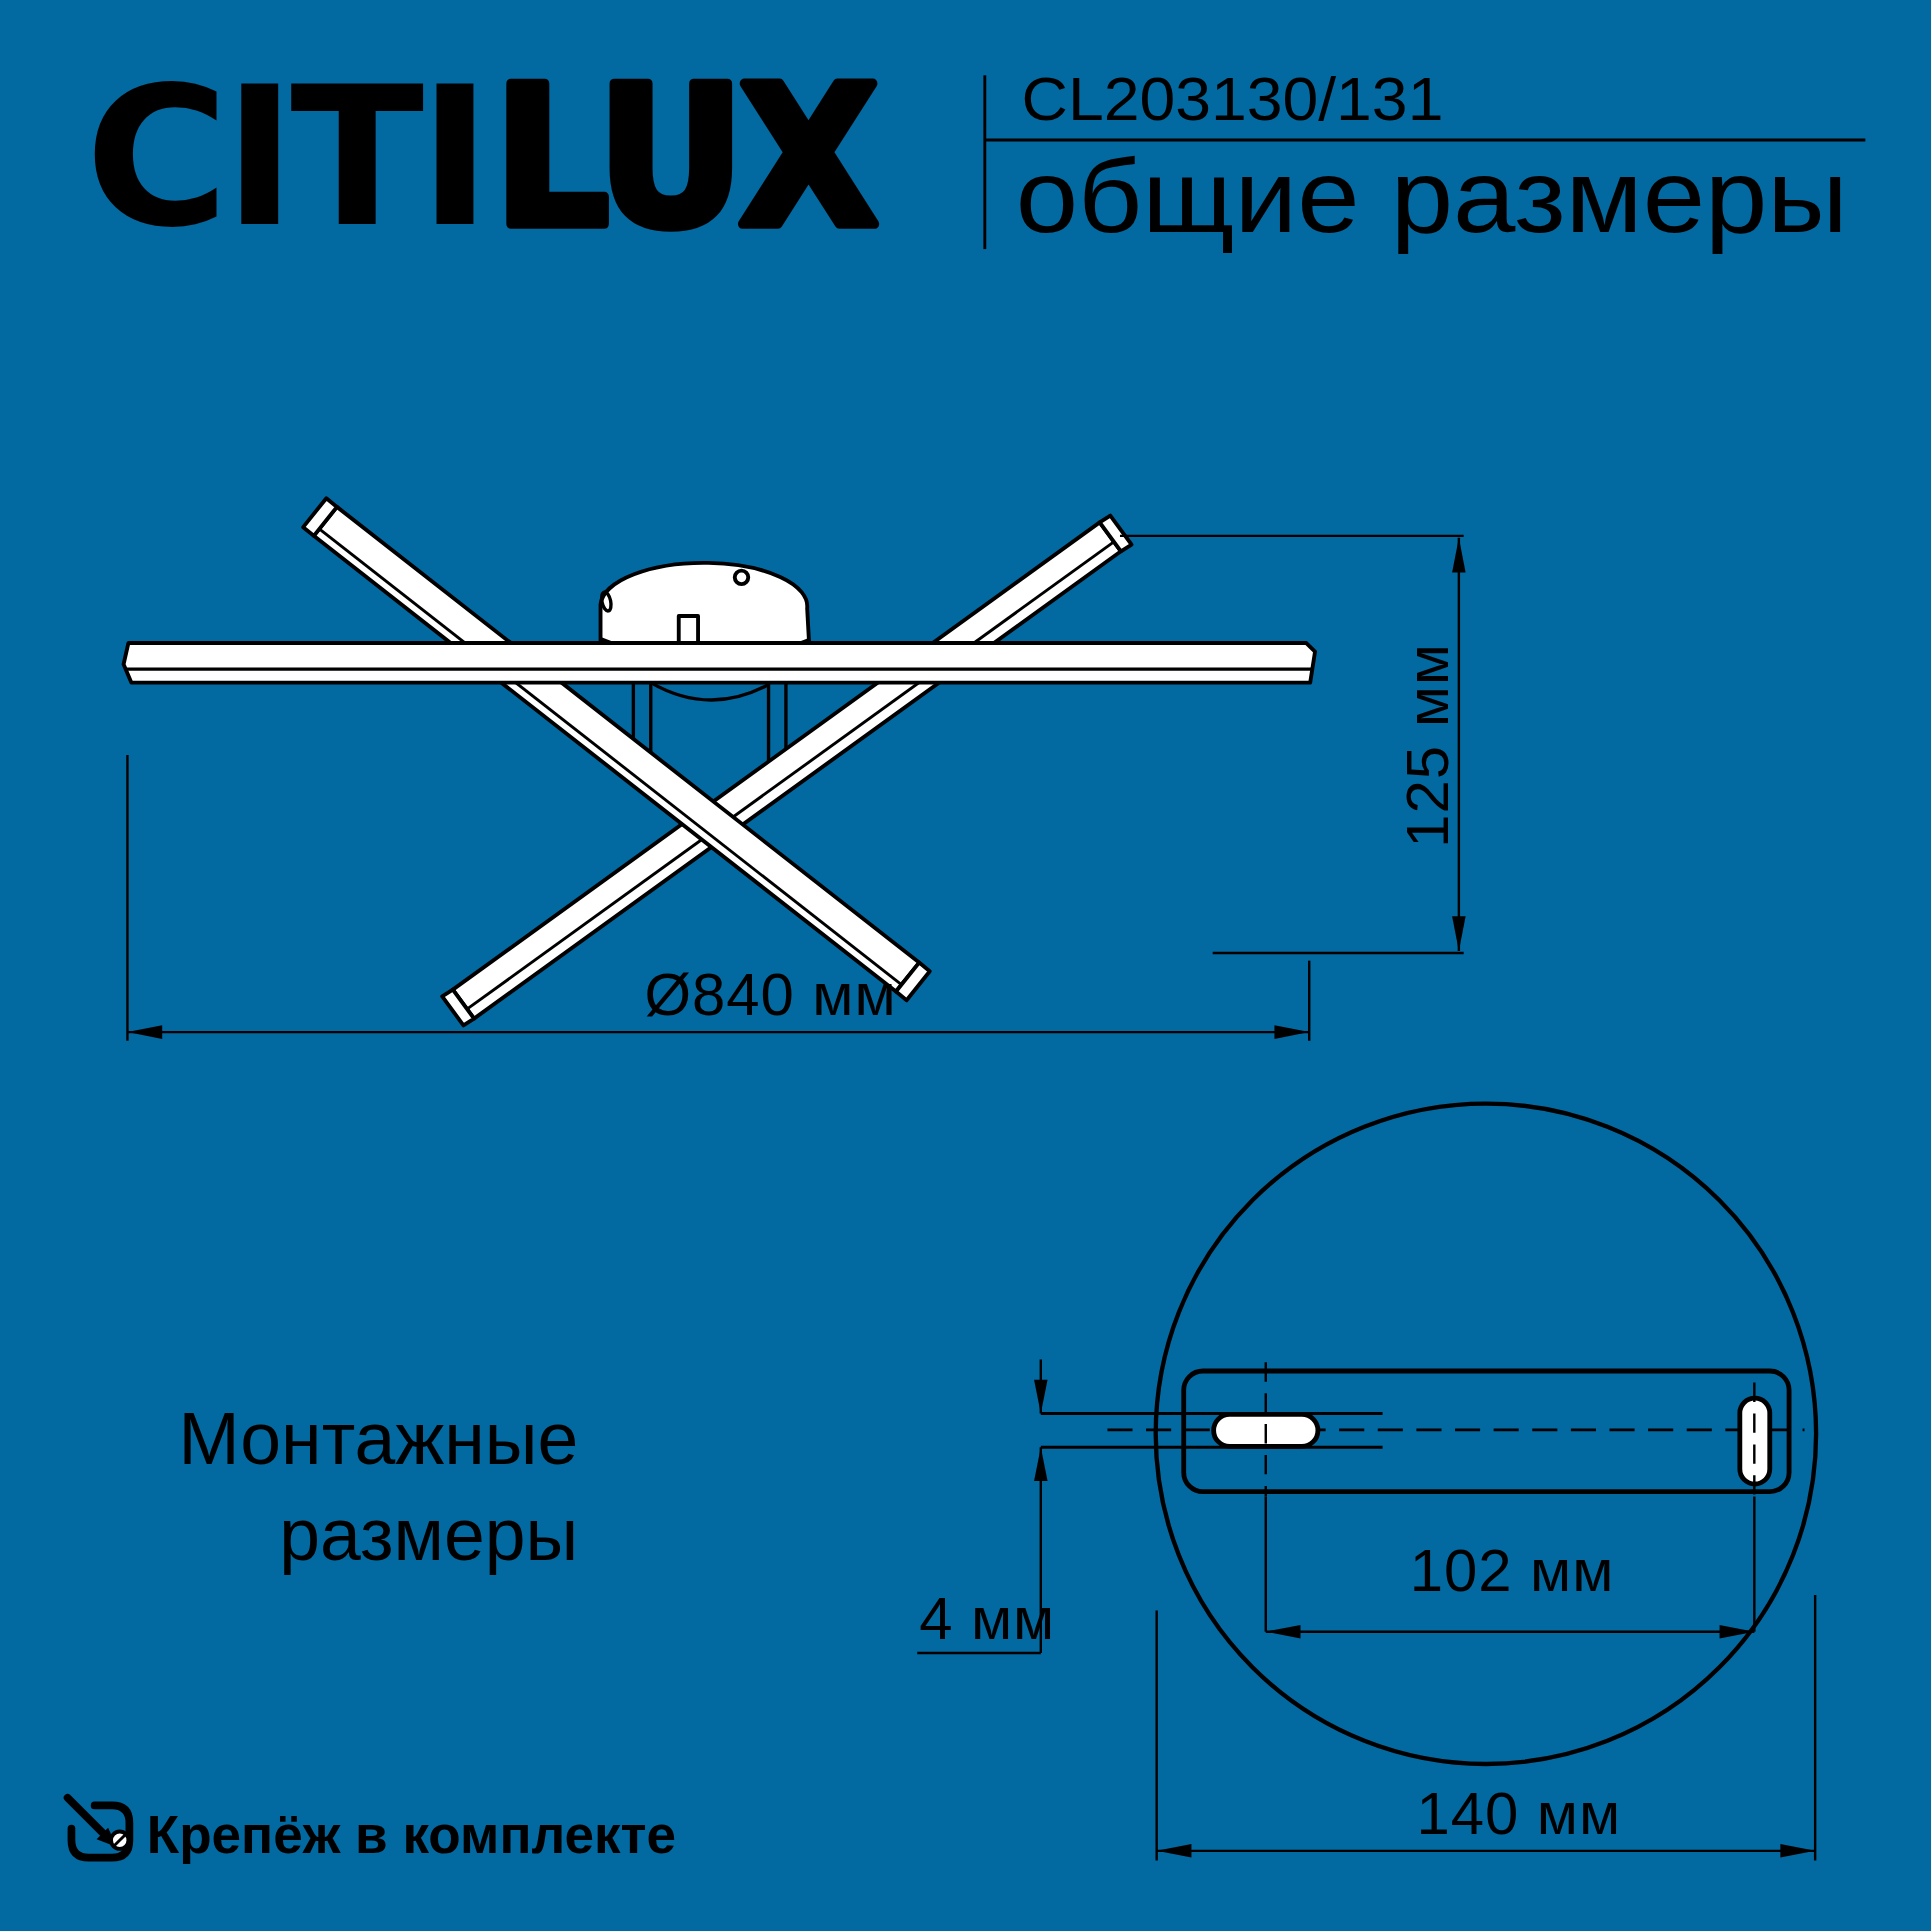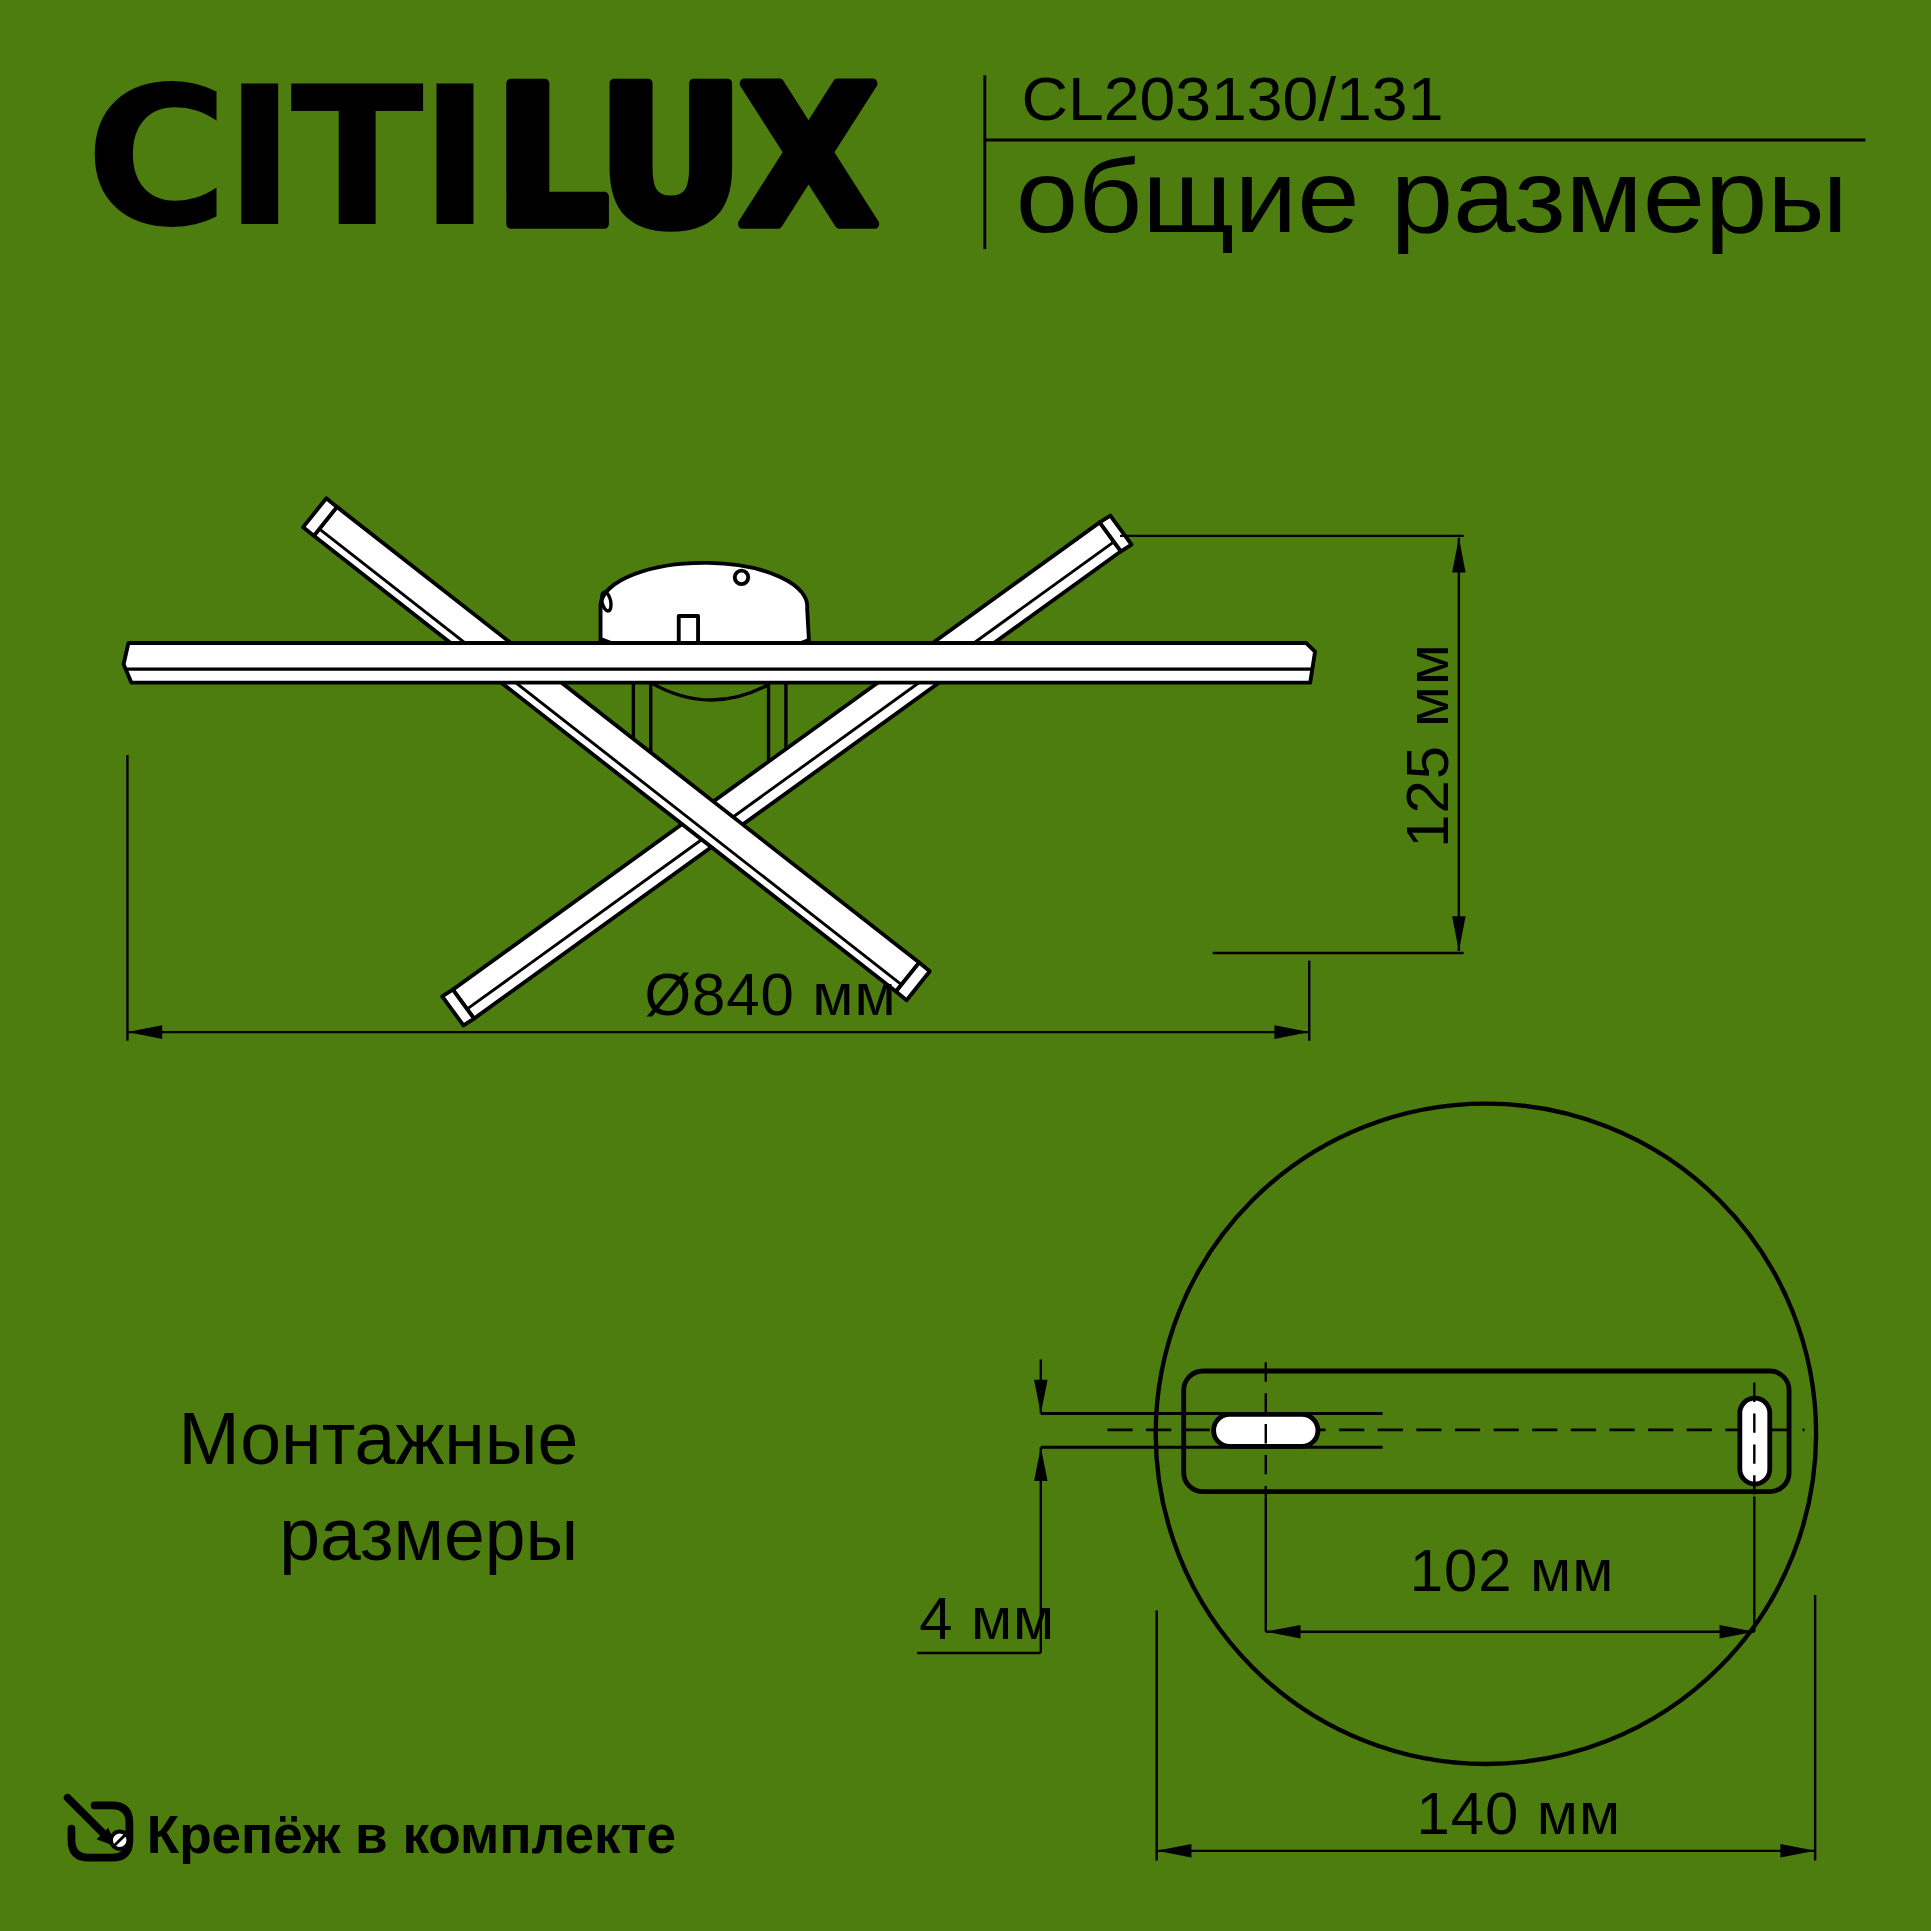--- a/index.html
+++ b/index.html
@@ -1,16 +1,16 @@
 <!DOCTYPE html>
 <html><head>
 <meta charset="utf-8">
 <style>
   html,body{margin:0;padding:0;background:#fff;}
-  .sheet{position:relative;width:1931px;height:1931px;background:#4d7c0f;overflow:hidden;}
+  .sheet{position:relative;width:1931px;height:1931px;background:#0369a1;overflow:hidden;}
   svg{position:absolute;left:0;top:0;}
   text{fill:#000;}
   .brand{font-family:"DejaVu Sans",sans-serif;font-weight:bold;}
   .hdr{font-family:"Liberation Sans",sans-serif;}
   .dim{font-family:"Liberation Sans",sans-serif;letter-spacing:1px;}
   .note{font-family:"Liberation Sans",sans-serif;font-weight:bold;}
   .ttl{font-family:"Liberation Sans",sans-serif;}
 </style>
 </head>
 <body>

